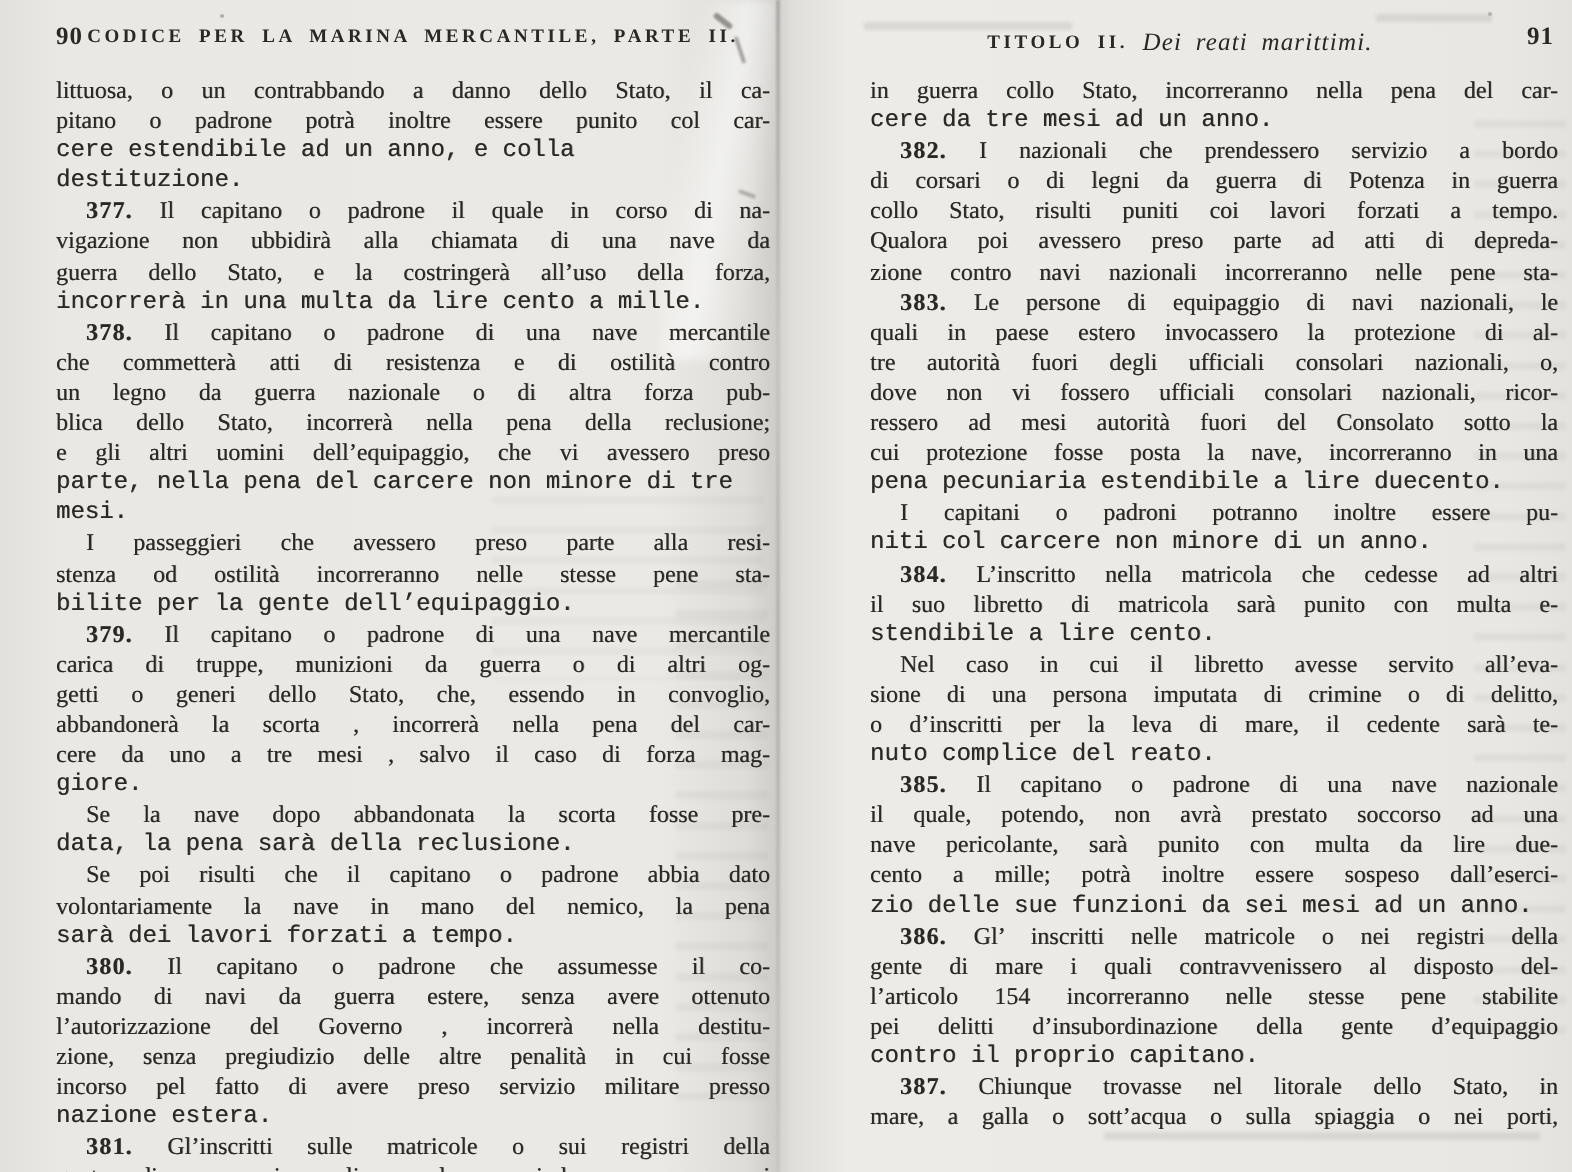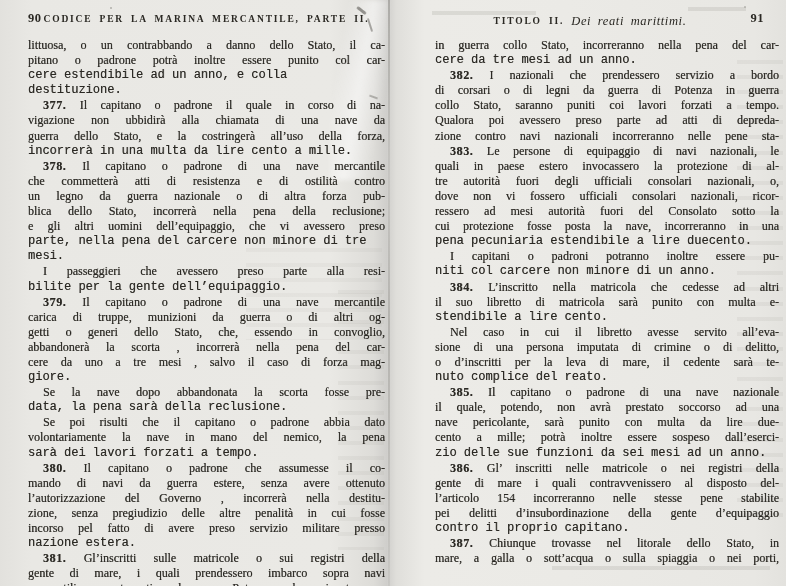--- a/index.html
+++ b/index.html
@@ -14,21 +14,21 @@
         #e2e1dd 0%, #e9e8e4 4%, #eae9e5 42%,
         #dddcd8 47.5%, #cfcecb 49.2%, #dfdeda 50.4%,
         #ecebe7 54%, #ebeae6 72%, #e8e7e3 96%, #e3e2de 100%);
   }
   .page{position:absolute;top:0;}
   #page-left{left:28px;width:357px;}
   #page-right{left:435px;width:344px;}
   .pagehead{position:absolute;top:11px;left:0;right:0;height:16px;}
   .pagenum{position:absolute;top:0;font-size:12.5px;font-weight:700;letter-spacing:.5px;}
   .pagenum.pn-left{left:0;}
-  .pagenum.pn-right{right:15px;}
+  .pagenum.pn-right{right:2px;}
   .runhead{display:block;text-align:center;font-size:9.5px;font-weight:700;
     letter-spacing:1.8px;word-spacing:3px;padding-top:3px;white-space:nowrap;}
   #page-right .runhead{padding-right:34px;text-align:center;}
   .runhead .caps{font-weight:700;}
   .runhead .ital{font-style:italic;font-weight:400;font-size:12.5px;
     letter-spacing:.6px;text-transform:none;vertical-align:-1px;}
   .pagebody{position:absolute;top:38px;left:0;right:0;
     font-size:12px;line-height:15.1px;
     text-shadow:0.3px 0 0 rgba(42,40,35,.55);}
   .line{text-align:justify;text-align-last:justify;white-space:normal;}
@@ -96,20 +96,21 @@
         <div class="line">vigazione non ubbidirà alla chiamata di una nave da</div>
         <div class="line">guerra dello Stato, e la costringerà all’uso della forza,</div>
         <div class="line end">incorrerà in una multa da lire cento a mille.</div>
         <div class="line indent"><span class="artnum">378.</span> Il capitano o padrone di una nave mercantile</div>
         <div class="line">che commetterà atti di resistenza e di ostilità contro</div>
         <div class="line">un legno da guerra nazionale o di altra forza pub-</div>
         <div class="line">blica dello Stato, incorrerà nella pena della reclusione;</div>
         <div class="line">e gli altri uomini dell’equipaggio, che vi avessero preso</div>
         <div class="line end">parte, nella pena del carcere non minore di tre mesi.</div>
         <div class="line indent">I passeggieri che avessero preso parte alla resi-</div>
+        <div class="line">stenza od ostilità incorreranno nelle stesse pene sta-</div>
         <div class="line end">bilite per la gente dell’equipaggio.</div>
         <div class="line indent"><span class="artnum">379.</span> Il capitano o padrone di una nave mercantile</div>
         <div class="line">carica di truppe, munizioni da guerra o di altri og-</div>
         <div class="line">getti o generi dello Stato, che, essendo in convoglio,</div>
         <div class="line">abbandonerà la scorta , incorrerà nella pena del car-</div>
         <div class="line">cere da uno a tre mesi , salvo il caso di forza mag-</div>
         <div class="line end">giore.</div>
         <div class="line indent">Se la nave dopo abbandonata la scorta fosse pre-</div>
         <div class="line end">data, la pena sarà della reclusione.</div>
         <div class="line indent">Se poi risulti che il capitano o padrone abbia dato</div>
@@ -130,21 +131,21 @@
   <div class="page" id="page-right">
     <div class="pagehead">
       <span class="runhead"><span class="caps">TITOLO II.</span> <span class="ital">Dei reati marittimi.</span></span>
       <span class="pagenum pn-right">91</span>
     </div>
     <div class="pagebody">
         <div class="line">in guerra collo Stato, incorreranno nella pena del car-</div>
         <div class="line end">cere da tre mesi ad un anno.</div>
         <div class="line indent"><span class="artnum">382.</span> I nazionali che prendessero servizio a bordo</div>
         <div class="line">di corsari o di legni da guerra di Potenza in guerra</div>
-        <div class="line">collo Stato, saranno puniti coi lavori forzati a tempo.</div>
+        <div class="line">collo Stato, risulti puniti coi lavori forzati a tempo.</div>
         <div class="line">Qualora poi avessero preso parte ad atti di depreda-</div>
         <div class="line">zione contro navi nazionali incorreranno nelle pene sta-</div>
         <div class="line indent"><span class="artnum">383.</span> Le persone di equipaggio di navi nazionali, le</div>
         <div class="line">quali in paese estero invocassero la protezione di al-</div>
         <div class="line">tre autorità fuori degli ufficiali consolari nazionali, o,</div>
         <div class="line">dove non vi fossero ufficiali consolari nazionali, ricor-</div>
         <div class="line">ressero ad mesi autorità fuori del Consolato sotto la</div>
         <div class="line">cui protezione fosse posta la nave, incorreranno in una</div>
         <div class="line end">pena pecuniaria estendibile a lire duecento.</div>
         <div class="line indent">I capitani o padroni potranno inoltre essere pu-</div>

